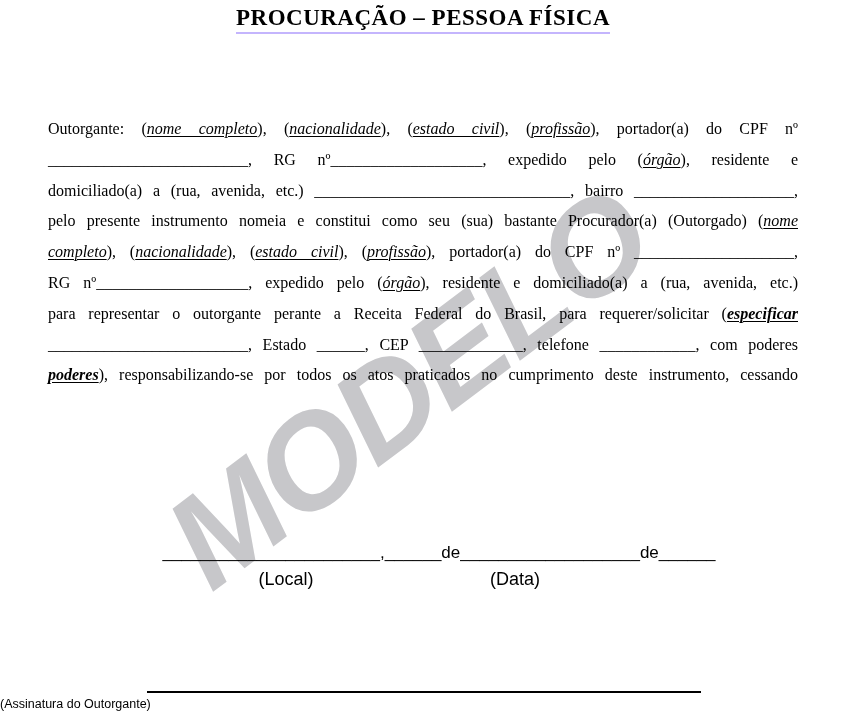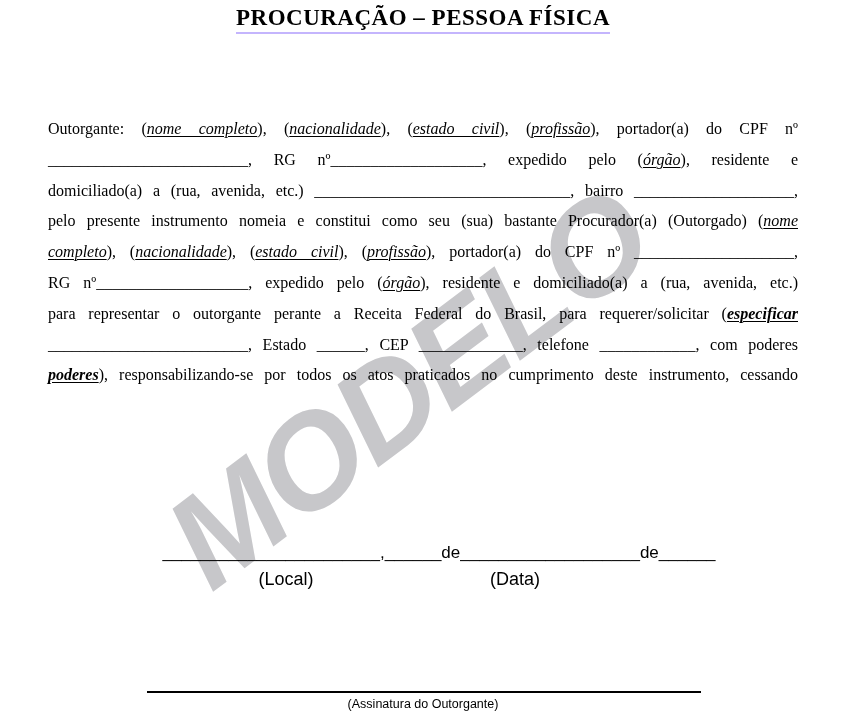--- a/index.html
+++ b/index.html
@@ -106,21 +106,20 @@
     left: 147px;
     width: 554px;
     border-top: 2px solid #000;
     z-index: 1;
   }
   #signature-label {
     position: absolute;
     top: 697px;
     left: 0;
     width: 100%;
-    text-align: center;
     font-family: "Liberation Sans", sans-serif;
     font-size: 12.5px;
     z-index: 1;
   }
 </style>
 </head>
 <body>
 
 <div id="page">
 

